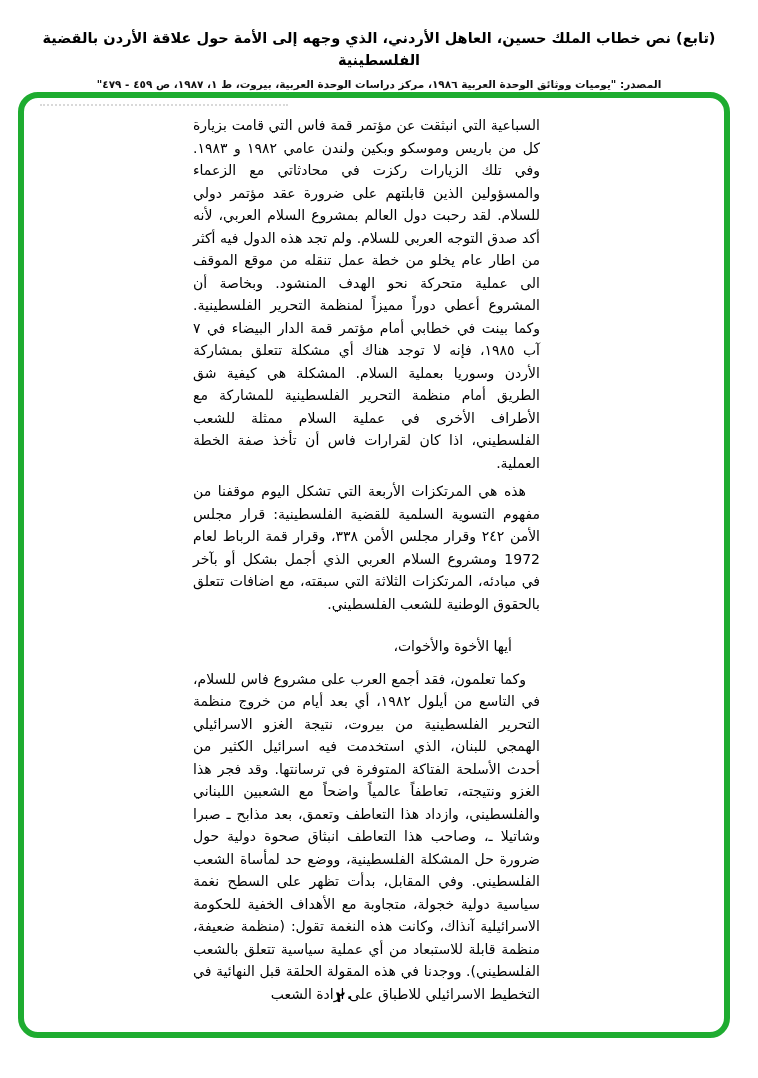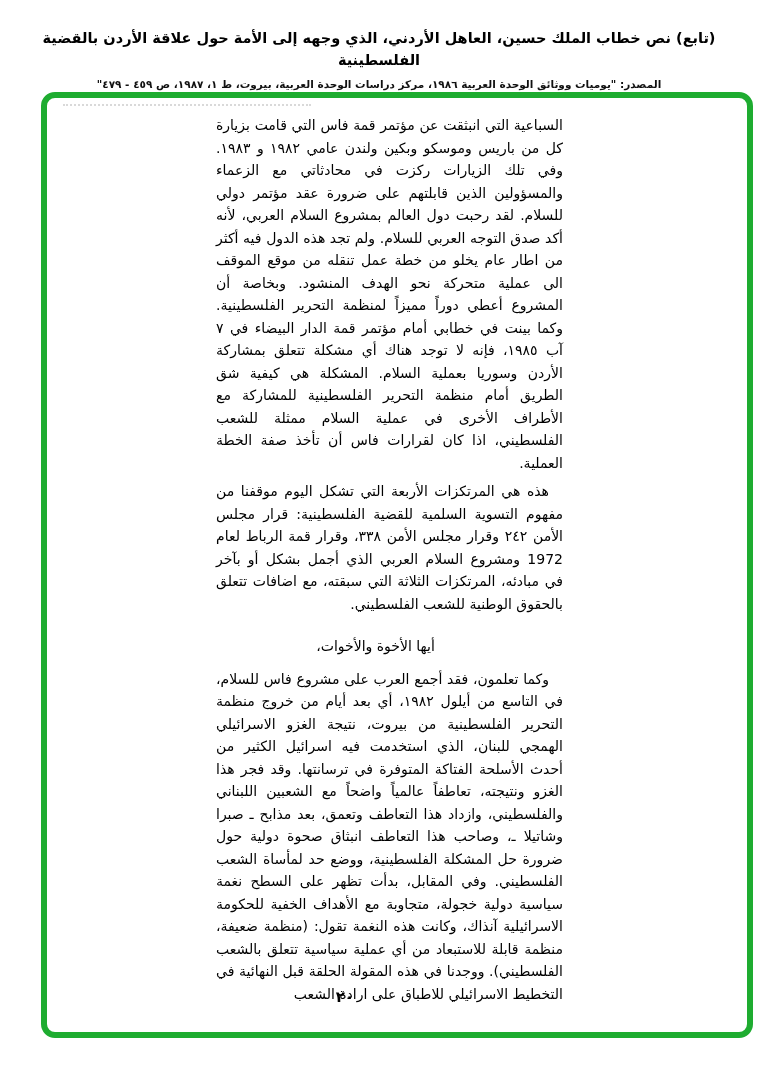--- a/index.html
+++ b/index.html
@@ -31,26 +31,26 @@
     letter-spacing: 0px;
   }
   .doc-source {
     margin-top: 6px;
     font-size: 10.5px;
     font-weight: bold;
     color: #111111;
   }
   .document-frame {
     position: absolute;
-    left: 41px;
+    left: 18px;
     top: 92px;
     width: 700px;  
     height: 934px; 
     border: 6px solid #1eac30;
-    border-radius: 14px;
+    border-radius: 20px;
     background: #ffffff;
   }
   .scan-artifact {
     position: absolute;
     left: 16px;
     top: 6px;
     width: 248px;
     height: 0;
     border-top: 2px dotted #c9c9c9;
     opacity: 0.7;
@@ -67,21 +67,21 @@
     color: #000000;
   }
   .text-column p {
     margin: 0 0 6px 0;
   }
   .text-column p.indent {
     text-indent: 14px;
   }
   .section-heading {
     margin: 20px 28px 10px 0;
-    text-align: center;
+    text-align: right;
     font-size: 14px;
   }
   .page-number {
     position: absolute;
     left: 195px;
     top: 988px;
     width: 300px;
     text-align: center;
     font-size: 15px;
     font-weight: bold;

